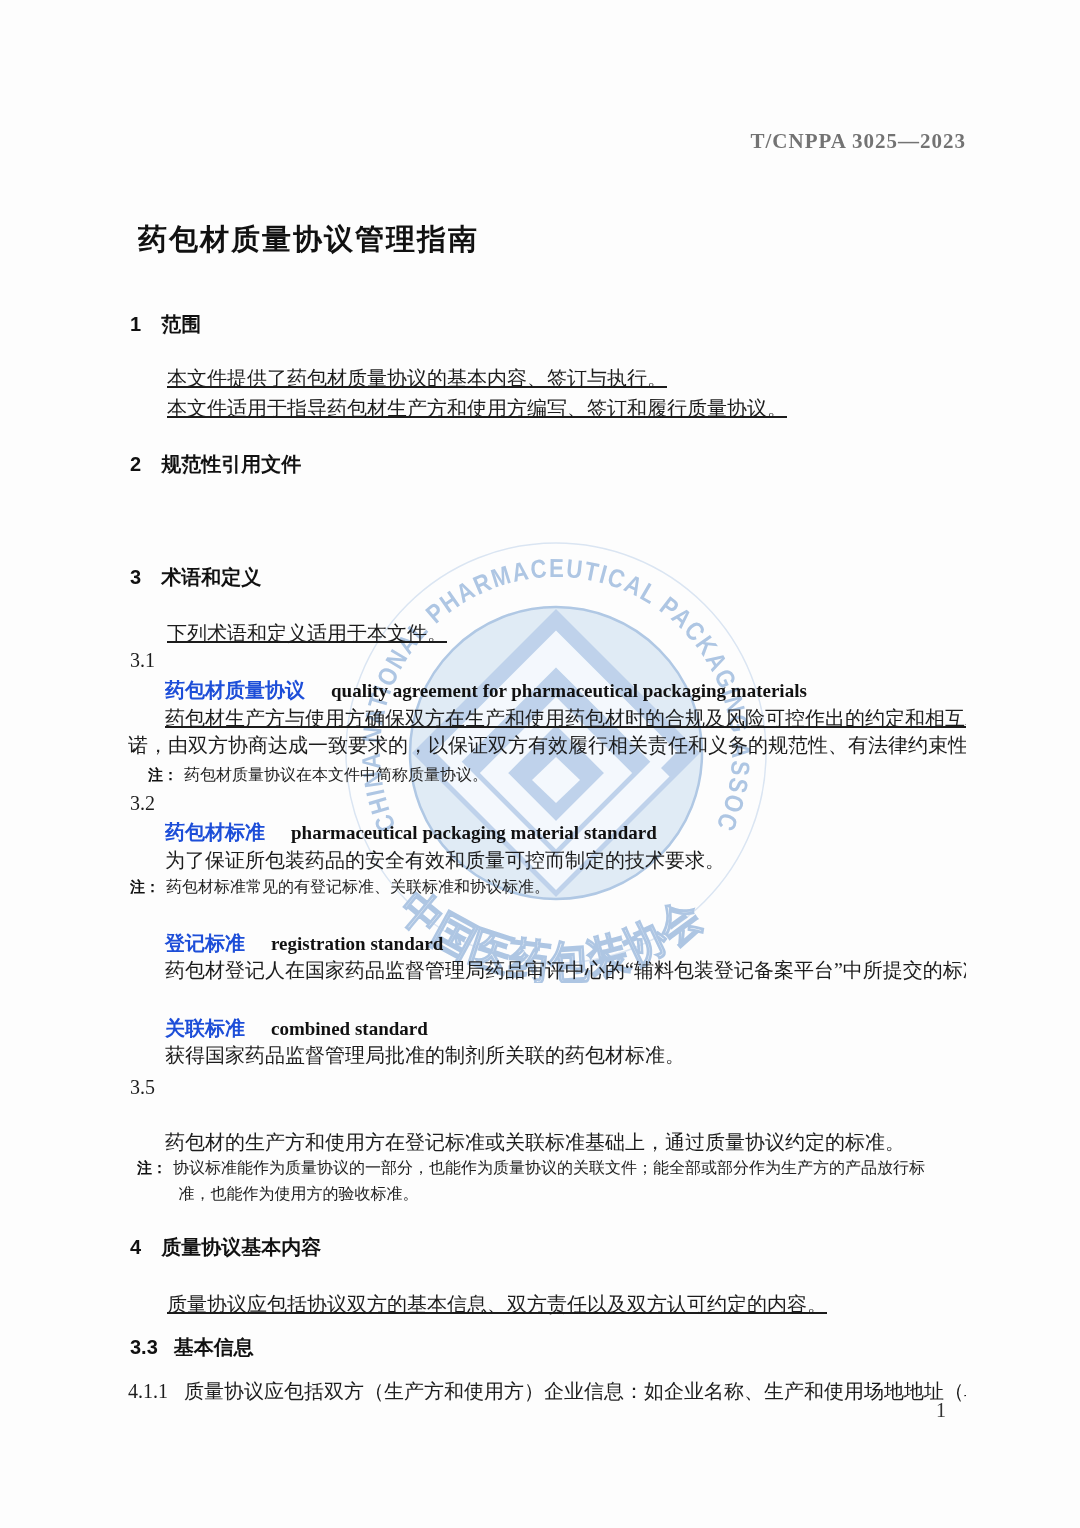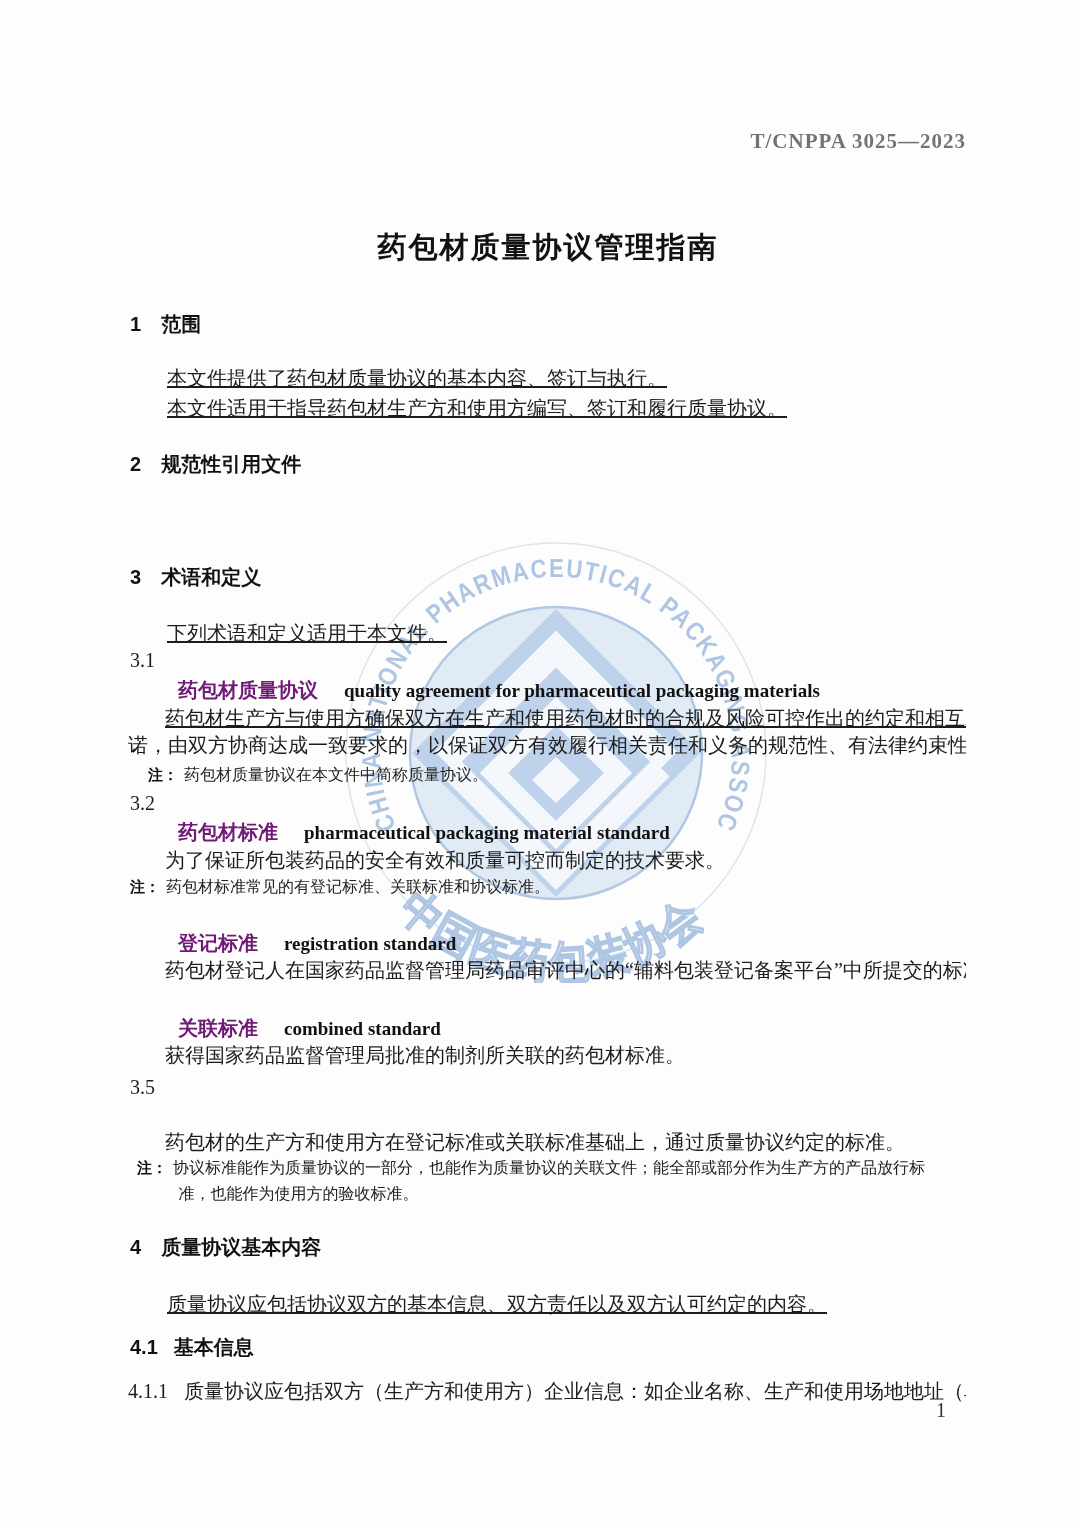--- a/index.html
+++ b/index.html
@@ -12,37 +12,37 @@
     color:#1c1c1c;
   }
   .abs{position:absolute;left:130px;right:114px;z-index:2;}
 
   .code{
     top:129px;text-align:right;
     font:700 21px "Liberation Serif","DejaVu Serif",serif;
     letter-spacing:1px;color:#737373;
   }
   .title{
-    top:212px;text-align:center;margin:16px;
+    top:212px;text-align:left;margin:8px;
     font:700 29px "Liberation Sans","DejaVu Sans",sans-serif;
     letter-spacing:2px;color:#111;
   }
   .sec{
     font:700 20px "Liberation Sans","DejaVu Sans",sans-serif;
     color:#111;white-space:nowrap;
   }
   .sec .hn{margin-right:20px;}
   .body{
     font:400 20px "Liberation Serif","DejaVu Serif",serif;
     line-height:28px;white-space:nowrap;overflow:hidden;
   }
   .ind{padding-left:37px;text-decoration:underline;}
   .tnum{font:400 20px "Liberation Serif","DejaVu Serif",serif;}
   .term{left:165px;white-space:nowrap;}
-  .tcn{font:700 20px "Liberation Sans","DejaVu Sans",sans-serif;color:#701a75;margin-left:13px;}
+  .tcn{font:700 20px "Liberation Sans","DejaVu Sans",sans-serif;color:#1d4ed8;}
   .ten{font:700 19px "Liberation Serif","DejaVu Serif",serif;margin-left:26px;color:#111;}
   .defblock{left:128px;}
   .defblock .dl{
     font:400 20px "Liberation Serif","DejaVu Serif",serif;
     line-height:27px;white-space:nowrap;overflow:hidden;
   }
   .def{
     left:165px;font:400 20px "Liberation Serif","DejaVu Serif",serif;
     line-height:27px;white-space:nowrap;overflow:hidden;
   }
@@ -153,21 +153,21 @@
     <div class="nl"><span class="nlabel">注：</span><span>协议标准能作为质量协议的一部分，也能作为质量协议的关联文件；能全部或部分作为生产方的产品放行标</span></div>
     <div class="nl cont"><span>准，也能作为使用方的验收标准。</span></div>
   </div>
 
   <div class="abs sec" style="top:1234px">
     <span class="hn">4</span><span class="hl">质量协议基本内容</span>
   </div>
   <div class="abs body ind" style="top:1290px">质量协议应包括协议双方的基本信息、双方责任以及双方认可约定的内容。</div>
 
   <div class="abs sec" style="top:1334px">
-    <span class="hn" style="margin-right:16px">4.1</span><span class="hl">基本信息</span>
+    <span class="hn" style="margin-right:16px">3.3</span><span class="hl">基本信息</span>
   </div>
 
   <div class="abs body pclause" style="top:1377px;left:128px">
     <span class="cnum">4.1.1</span><span>质量协议应包括双方（生产方和使用方）企业信息：如企业名称、生产和使用场地地址（单个或多</span>
   </div>
 
   <div class="abs pagenum">1</div>
 
 </div>
 

